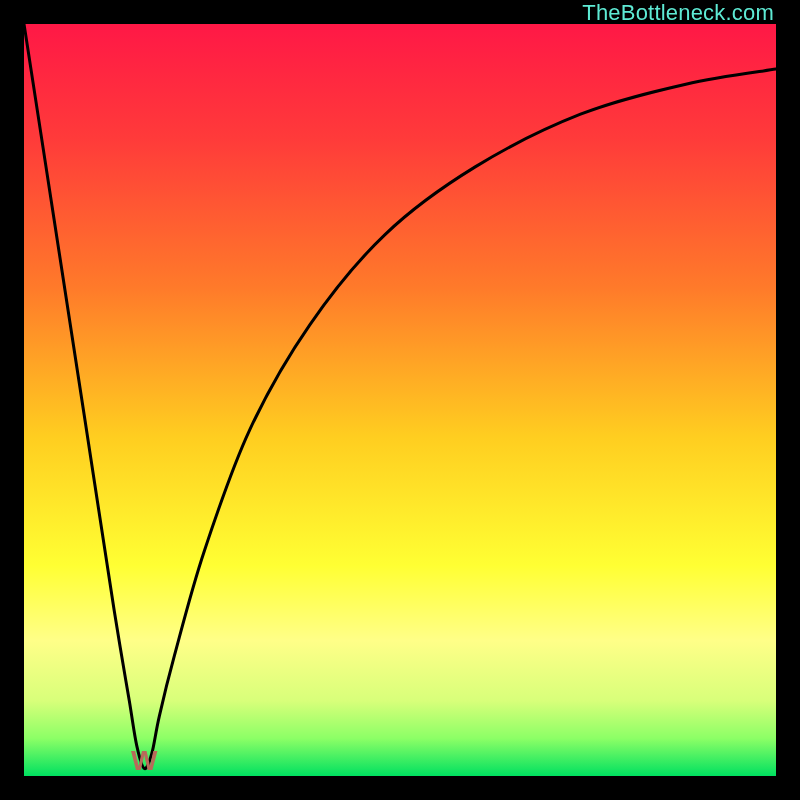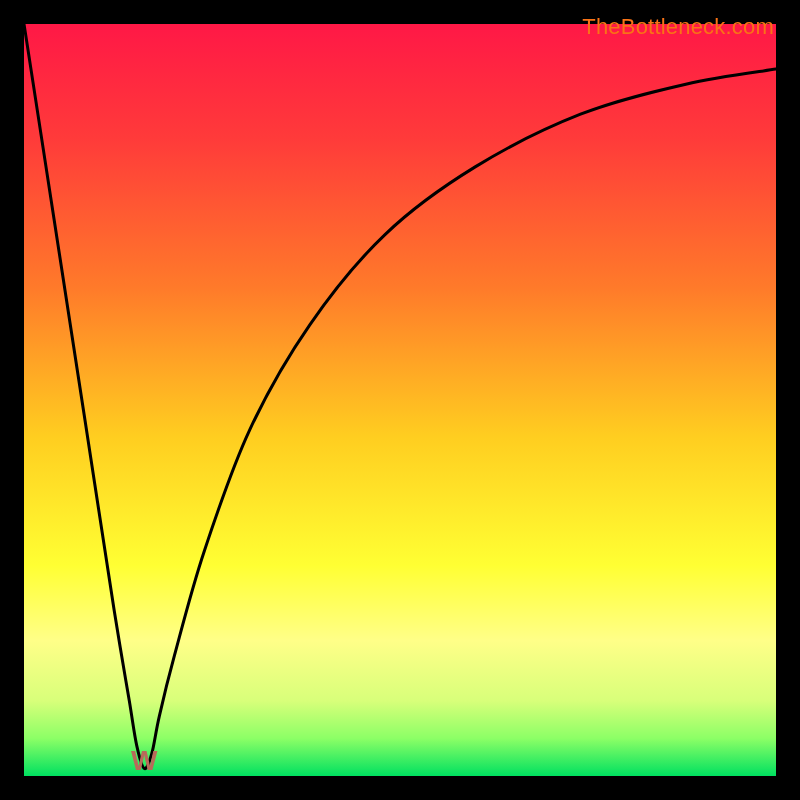--- a/index.html
+++ b/index.html
@@ -25,23 +25,23 @@
     top: 0;
     width: 752px;
     height: 752px;
   }
   .gradient-bg {
     width: 100%;
     height: 100%;
   }
   .watermark {
     position: absolute;
-    top: 14px;
+    top: 0;
     right: 26px;
-    color: #f97316;
+    color: #5eead4;
     font-size: 22px;
     font-weight: 500;
     letter-spacing: 0.2px;
     user-select: none;
   }
   .curve-layer {
     position: absolute;
     left: 24px;
     top: 24px;
     width: 752px;

